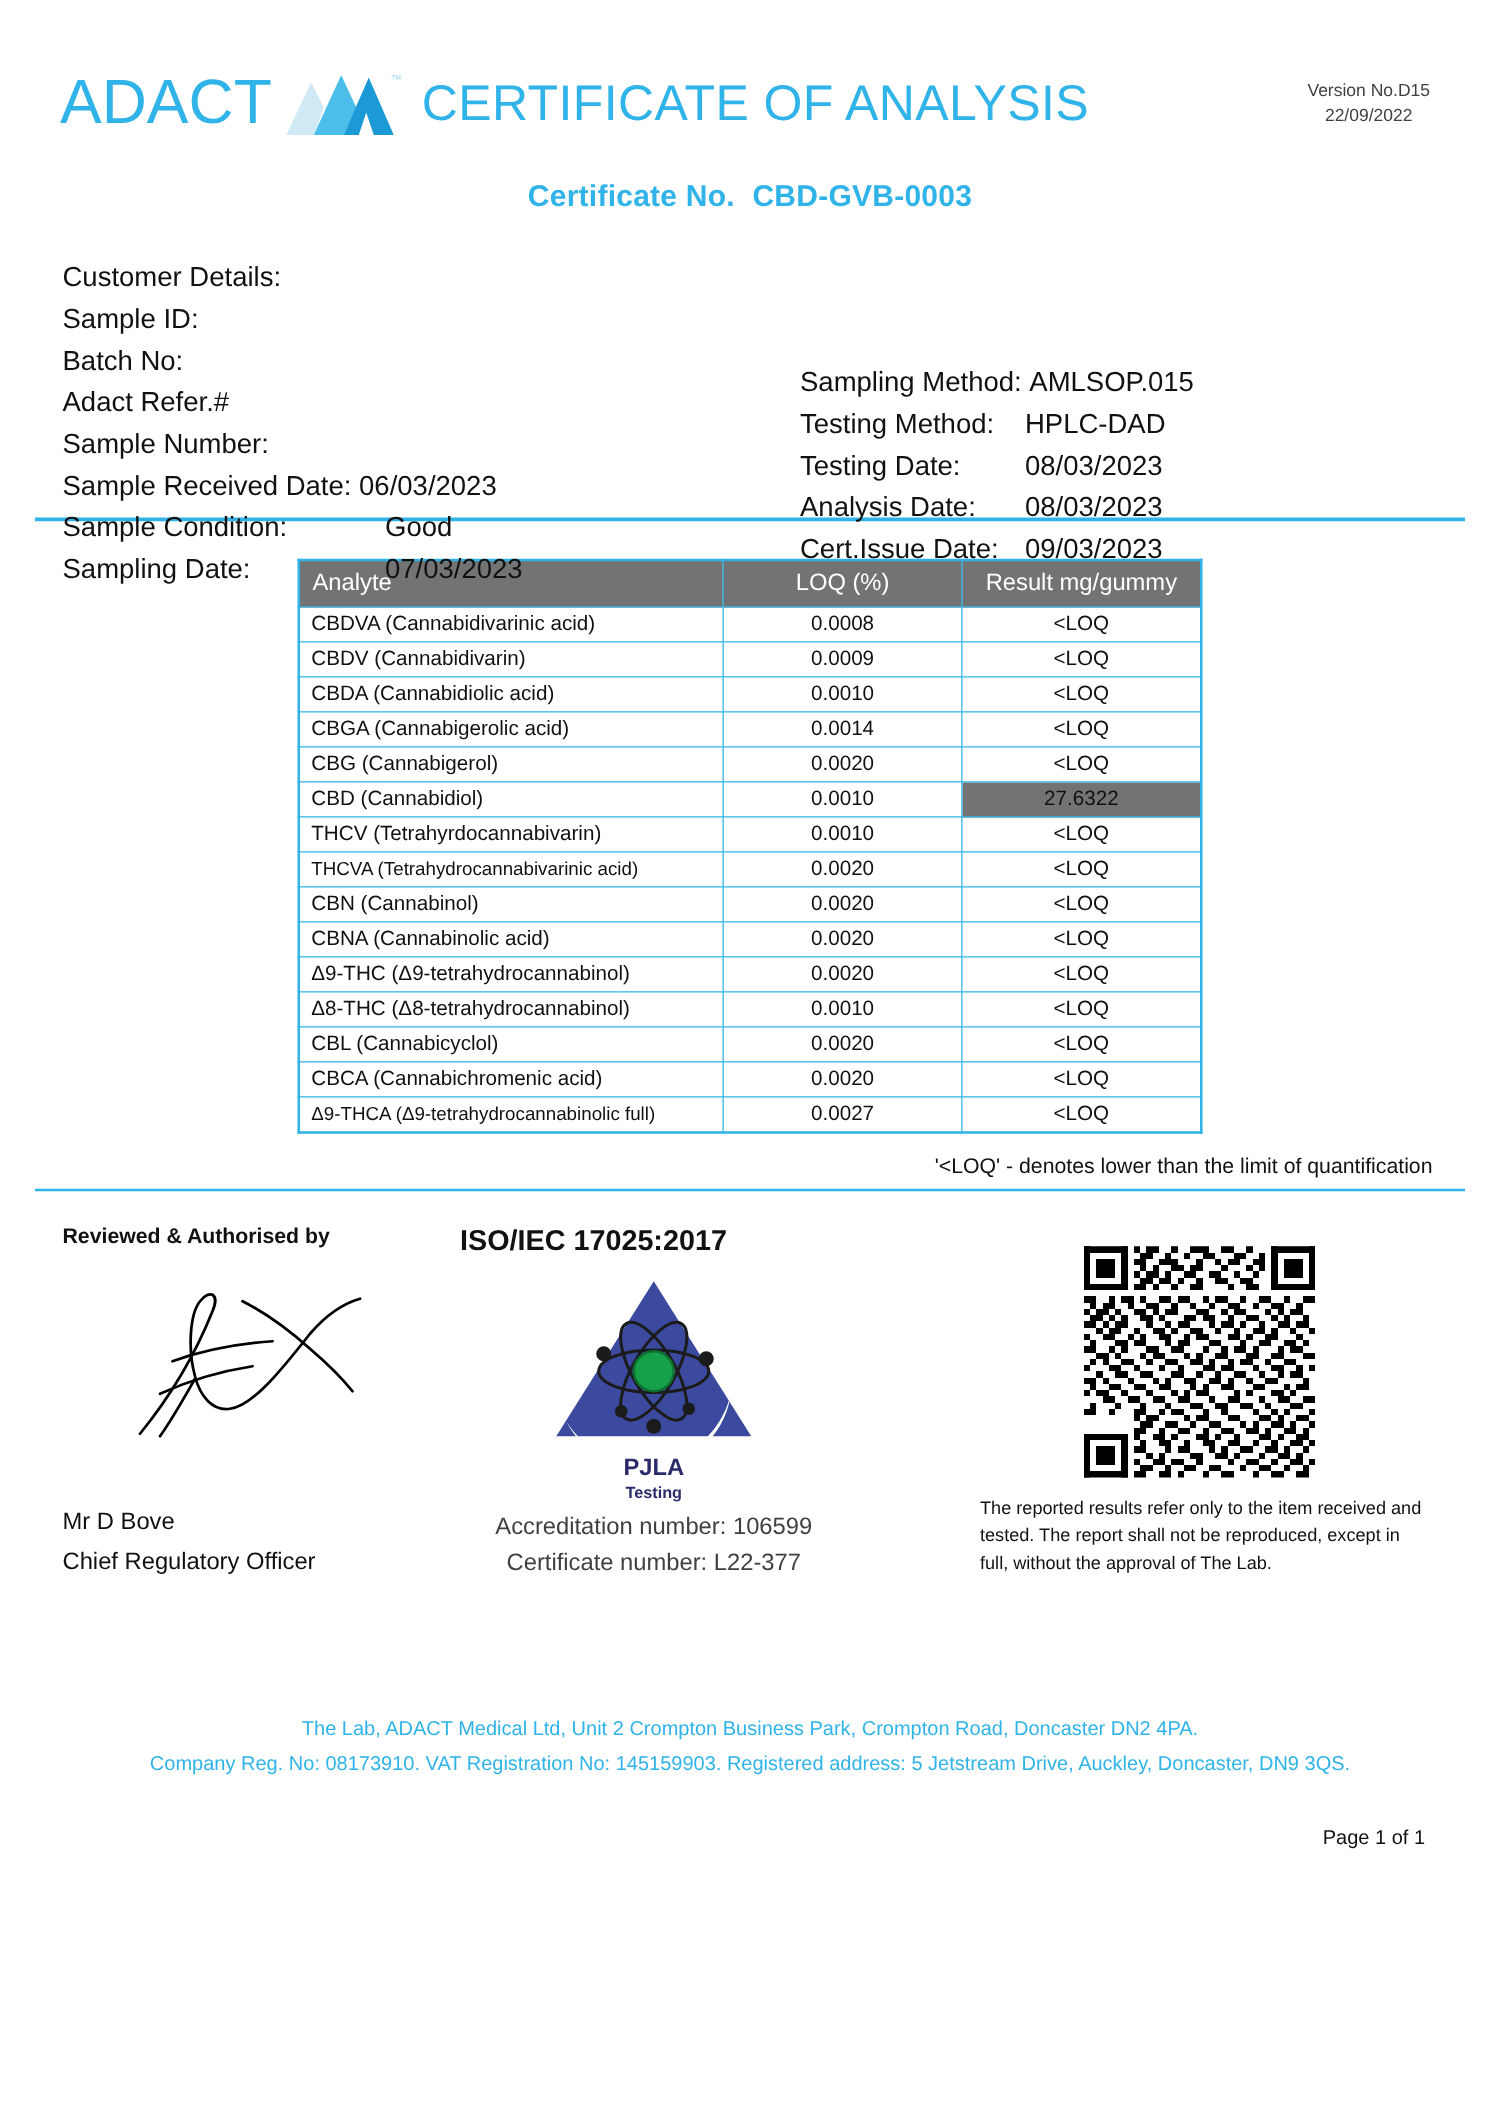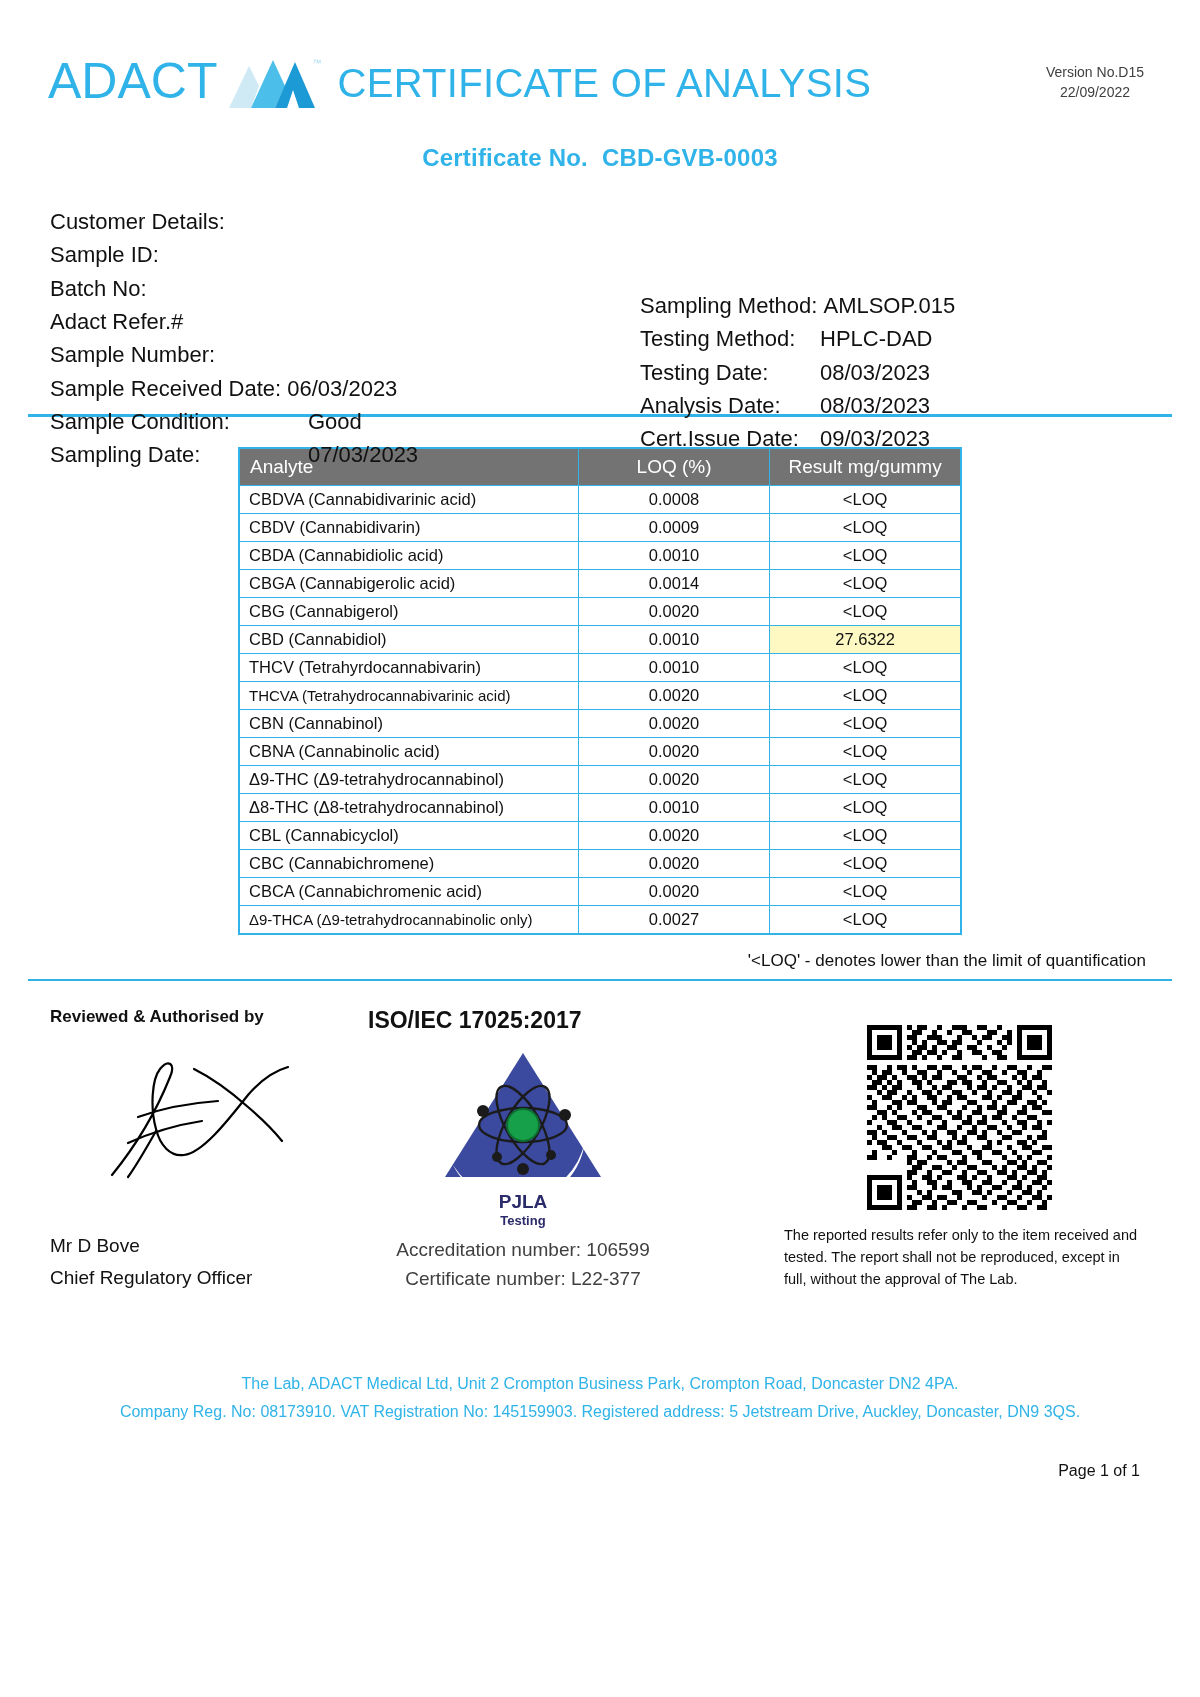--- a/index.html
+++ b/index.html
@@ -144,21 +144,21 @@
     padding: 4px 9px;
     color: #111;
     height: 28px;
   }
   table.analytes td.num, table.analytes td.res {
     text-align: center;
   }
   .col-analyte { width: 330px; }
   .col-loq { width: 186px; }
   .col-res { width: 186px; }
-  td.highlight { background: #fef9c3; }
+  td.highlight { background: #737373; }
   .small-an { font-size: 15px; }
 
   .loq-note {
     text-align: right;
     font-size: 17px;
     color: #111;
     margin: 16px 26px 0 0;
   }
   .rule2 { margin-top: 8px; }
 
@@ -418,31 +418,26 @@
             <td>Δ8-THC (Δ8-tetrahydrocannabinol)</td>
             <td class="num">0.0010</td>
             <td class="res">&lt;LOQ</td>
           </tr>
         <tr>
             <td>CBL (Cannabicyclol)</td>
             <td class="num">0.0020</td>
             <td class="res">&lt;LOQ</td>
           </tr>
         <tr>
-            <td>CBC (Cannabichromene)</td>
-            <td class="num">0.0020</td>
-            <td class="res">&lt;LOQ</td>
-          </tr>
-        <tr>
             <td>CBCA (Cannabichromenic acid)</td>
             <td class="num">0.0020</td>
             <td class="res">&lt;LOQ</td>
           </tr>
         <tr>
-            <td class="small-an">Δ9-THCA (Δ9-tetrahydrocannabinolic only)</td>
+            <td class="small-an">Δ9-THCA (Δ9-tetrahydrocannabinolic full)</td>
             <td class="num">0.0027</td>
             <td class="res">&lt;LOQ</td>
           </tr>
       </tbody>
     </table>
   </div>
 
   <div class="loq-note">'&lt;LOQ' - denotes lower than the limit of quantification</div>
   <div class="rule-thin rule2"></div>
 

